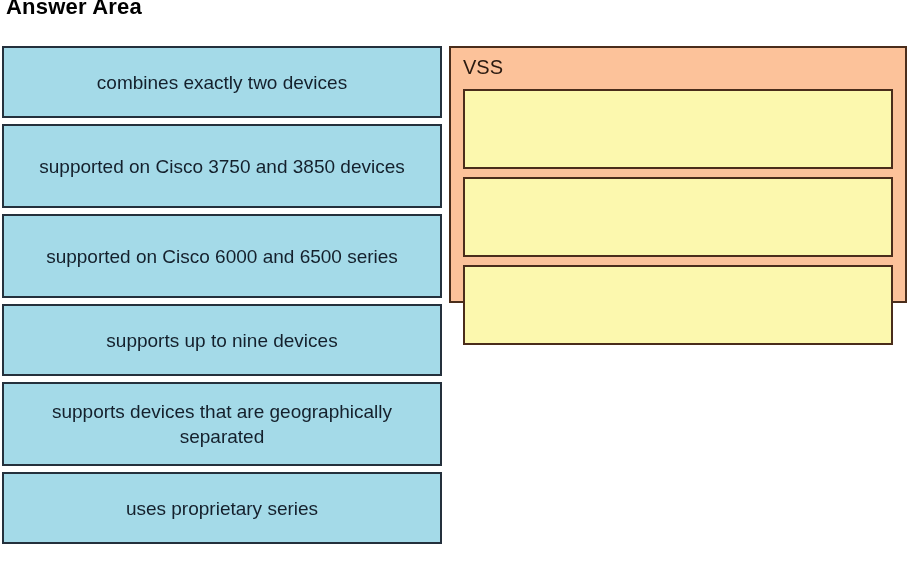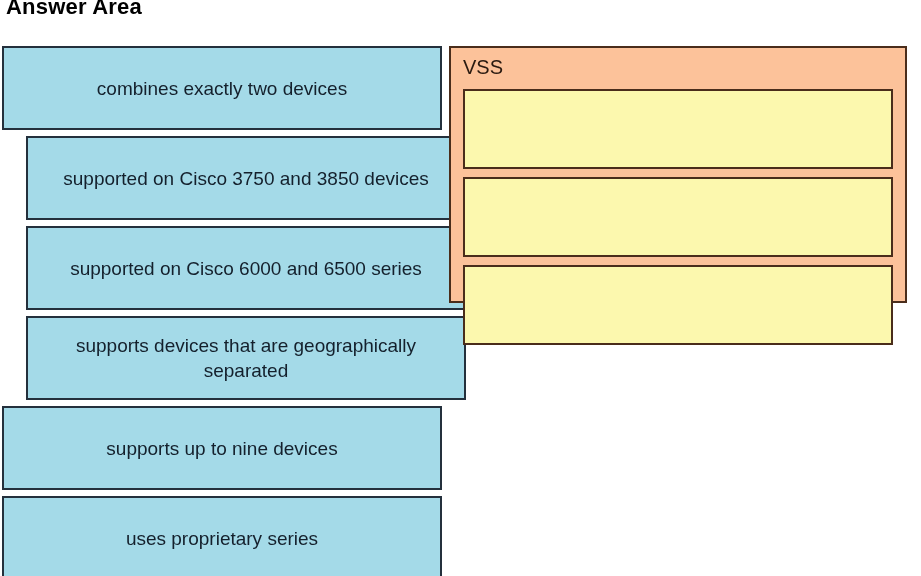--- a/index.html
+++ b/index.html
@@ -44,22 +44,22 @@
     margin-bottom: 6px;
     display: flex;
     align-items: center;
     justify-content: center;
     text-align: center;
     padding: 4px 6px;
     font-size: 19px;
     line-height: 25px;
     color: #14202c;
   }
-  .option-tile.h-single { height: 84px; }
-  .option-tile.h-double { height: 84px; margin-left: 24px; }
+  .option-tile.h-single { height: 72px; }
+  .option-tile.h-double { height: 84px; }
   .option-tile .tile-text { display: block; width: 100%; }
 
   
   #answer-panel {
     position: absolute;
     left: 449px;
     top: 46px;
     width: 458px;
     height: 257px;
     box-sizing: border-box;
@@ -107,26 +107,26 @@
   </div>
 
   <div class="option-tile h-double">
     <span class="tile-text">supported on Cisco 3750 and 3850 devices</span>
   </div>
 
   <div class="option-tile h-double">
     <span class="tile-text">supported on Cisco 6000 and 6500 series</span>
   </div>
 
+  <div class="option-tile h-single">
+    <span class="tile-text">supports up to nine devices</span>
+  </div>
+
   <div class="option-tile h-double">
     <span class="tile-text">supports devices that are geographically separated</span>
-  </div>
-
-  <div class="option-tile h-single">
-    <span class="tile-text">supports up to nine devices</span>
   </div>
 
   <div class="option-tile h-single">
     <span class="tile-text">uses proprietary series</span>
   </div>
 
 </div>
 
 <div id="answer-panel">
 

